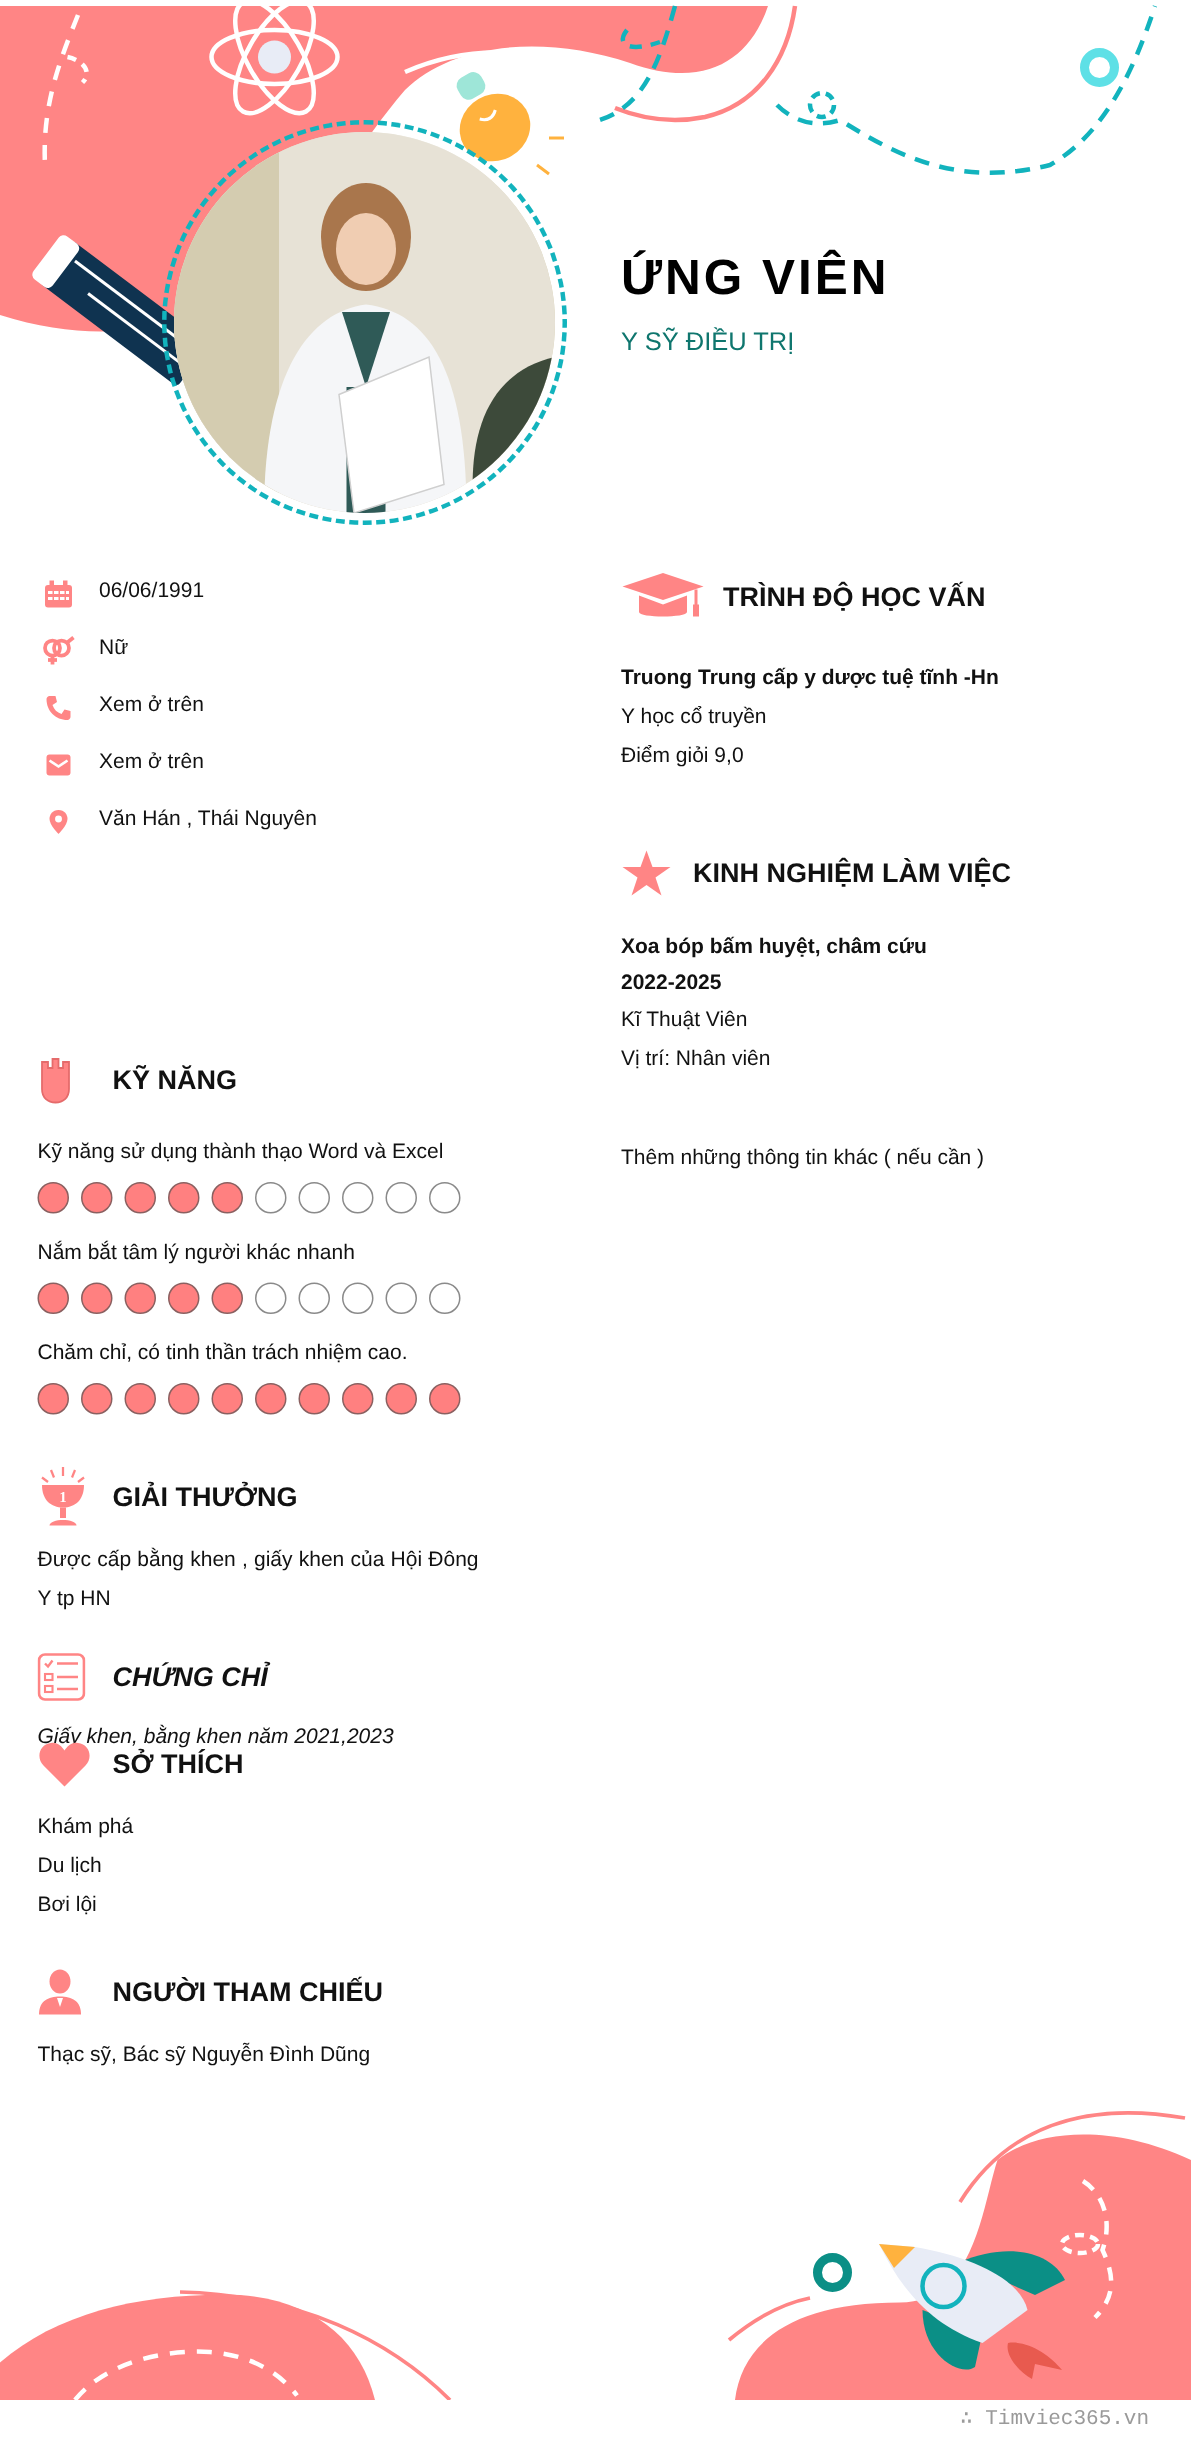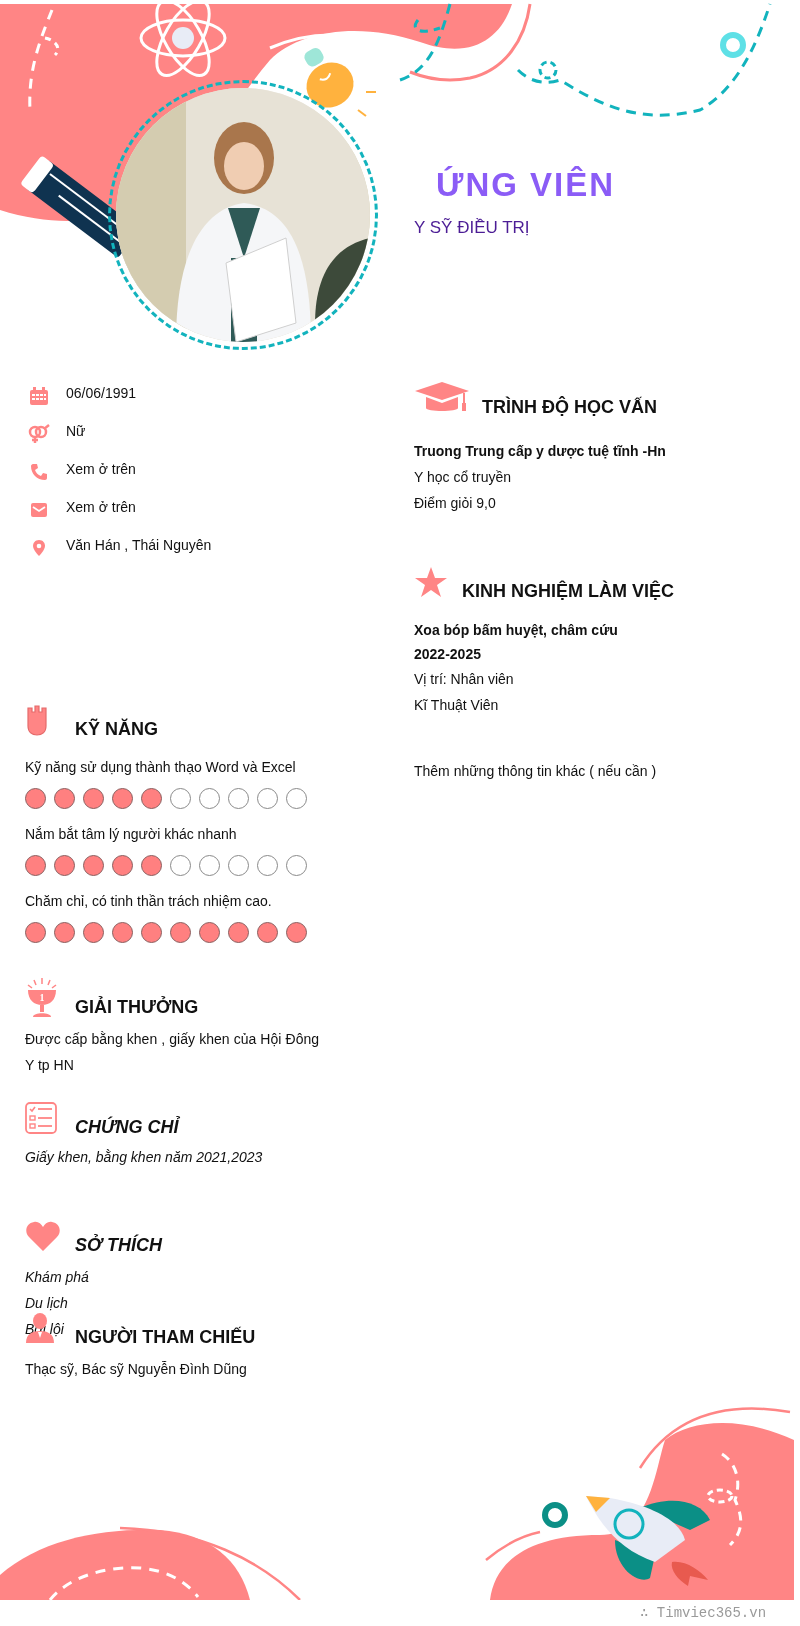--- a/index.html
+++ b/index.html
@@ -5,29 +5,29 @@
   * { box-sizing: border-box; margin: 0; padding: 0; }
   html, body { width: 800px; height: 1626px; background: #ffffff; overflow: hidden; }
   body { position: relative; font-family: "Liberation Sans", "DejaVu Sans", sans-serif; color: #111; }
   .page { position: absolute; left: 0; top: 0; width: 794px; height: 1600px; background: #fff; overflow: hidden; }
   .deco { position: absolute; left: 0; top: 0; pointer-events: none; }
   .avatar-wrap { position: absolute; left: 108px; top: 80px; width: 270px; height: 270px; }
   .avatar-ring { position: absolute; inset: 0; border-radius: 50%; border: 3px dashed #12b3bd; }
   .avatar { position: absolute; left: 8px; top: 8px; width: 254px; height: 254px; border-radius: 50%; overflow: hidden;
             background: radial-gradient(circle at 50% 30%, #e9d8c8 0 14%, transparent 15%),
                         linear-gradient(90deg, #c9c3a8 0%, #e9e4d8 40%, #f1efe8 70%, #d6cfae 100%); }
-  .name { position: absolute; left: 436px; top: 166px; font-size: 33px; font-weight: 700; letter-spacing: 2px; color: #8b5cf6; }
-  .title { position: absolute; left: 414px; top: 218px; font-size: 17px; color: #4c1d95; }
+  .name { position: absolute; left: 414px; top: 166px; font-size: 33px; font-weight: 700; letter-spacing: 2px; color: #000000; }
+  .title { position: absolute; left: 414px; top: 218px; font-size: 17px; color: #0f766e; }
 
   .contacts { position: absolute; left: 28px; top: 385px; }
   .contact { display: flex; height: 38px; }
   .contact .ic { width: 22px; height: 22px; margin-right: 16px; display: flex; align-items: center; justify-content: center; }
   .contact .tx { font-size: 14px; color: #111; }
 
-  .sec-title { display: flex; align-items: flex-end; }
+  .sec-title { display: flex; align-items: center; }
   .sec-title .ic { width: 40px; height: 40px; display: flex; align-items: center; justify-content: center; }
   .sec-title .lbl { font-size: 18px; font-weight: 700; color: #111; }
   .body-tx { font-size: 14px; color: #111; line-height: 26px; }
   .bold { font-weight: 700; }
 
   .left-col { position: absolute; left: 25px; width: 294px; }
   .dots { display: flex; gap: 8px; margin: 8px 0 12px 0; }
   .dot { width: 21px; height: 21px; border-radius: 50%; border: 1.5px solid #8a8a8a; background: #fff; }
   .dot.on { background: #ff8080; border-color: #8a6060; }
 
@@ -266,21 +266,21 @@
               <line x1="13" y1="16" x2="27" y2="16"></line>
               <line x1="13" y1="24" x2="27" y2="24"></line>
             </g>
           </svg>
       </span>
       <span class="lbl">CHỨNG CHỈ</span>
     </div>
     <div class="body-tx" style="margin-top:6px;">Giấy khen, bằng khen năm 2021,2023</div>
   </div>
 
-  <div class="left-col" style="top:1216px;font-style:italic;">
+  <div class="left-col" style="top:1156px;">
     <div class="sec-title">
       <span class="ic" style="width:50px;justify-content:flex-start;">
         <svg width="36" height="32" viewBox="0 0 36 32">
             <path d="M18 31 L4 17 C-1 12 1 3 9 2 C13 1 16 4 18 7 C20 4 23 1 27 2 C35 3 37 12 32 17 Z" fill="#ff8585"></path>
           </svg>
       </span>
       <span class="lbl">SỞ THÍCH</span>
     </div>
     <div style="margin-top:8px;">
       <div class="body-tx">Khám phá</div>
@@ -327,22 +327,22 @@
       <span class="ic" style="width:48px;justify-content:flex-start;">
         <svg width="34" height="32" viewBox="0 0 34 32">
             <path d="M17 1 L21 12 L33 12 L23 19 L27 31 L17 24 L7 31 L11 19 L1 12 L13 12 Z" fill="#ff8585"></path>
           </svg>
       </span>
       <span class="lbl">KINH NGHIỆM LÀM VIỆC</span>
     </div>
     <div style="margin-top:16px;">
       <div class="body-tx bold" style="line-height:24px;">Xoa bóp bấm huyệt, châm cứu</div>
       <div class="body-tx bold" style="line-height:24px;">2022-2025</div>
+      <div class="body-tx">Kĩ Thuật Viên</div>
       <div class="body-tx">Vị trí: Nhân viên</div>
-      <div class="body-tx">Kĩ Thuật Viên</div>
     </div>
   </div>
 
   <div style="position:absolute;left:414px;top:744px;width:350px;">
     <div class="body-tx" style="margin-top:14px;">Thêm những thông tin khác ( nếu cần )</div>
   </div>
 
 </div>
 
 <div class="watermark">∴ Timviec365.vn</div>

